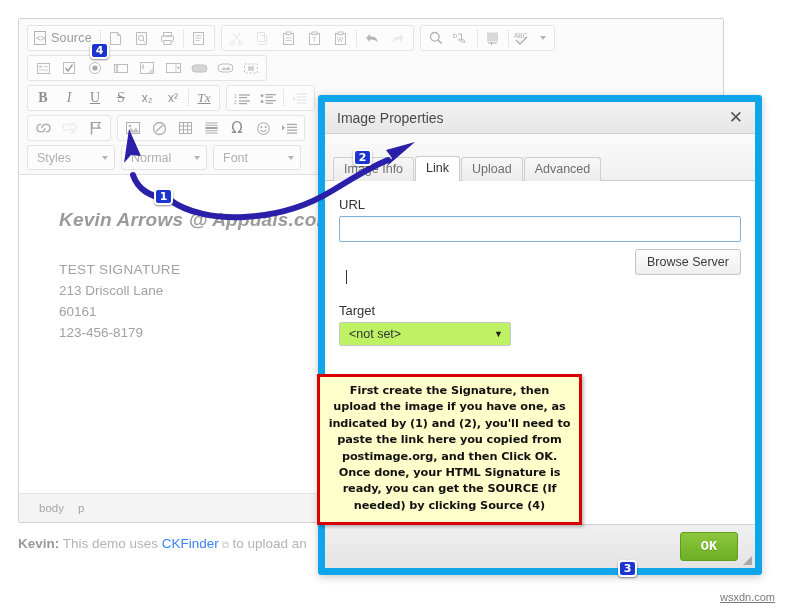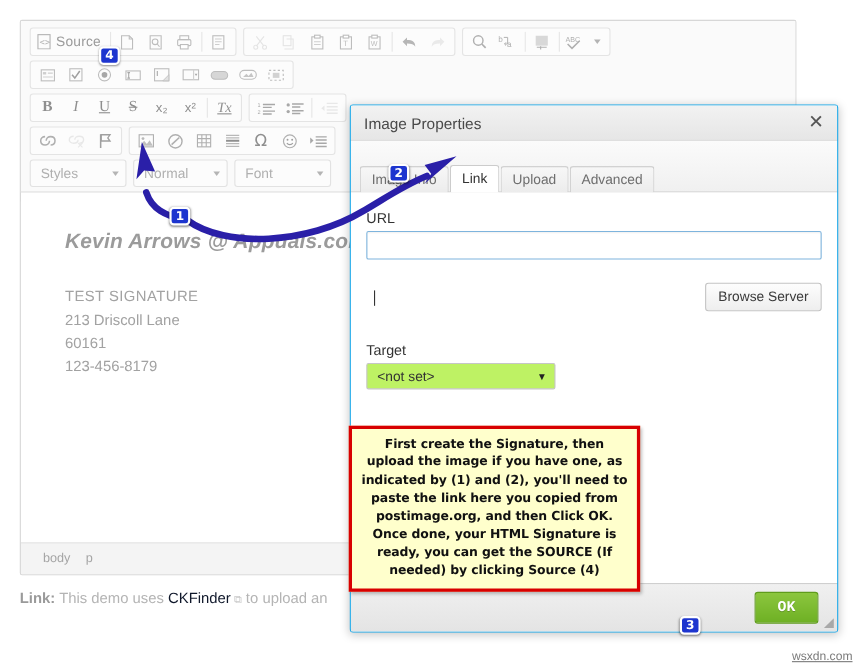--- a/index.html
+++ b/index.html
@@ -127,36 +127,36 @@
     transform:rotate(20deg);
   }
 
   
   #footer-note {
     position:absolute; left:18px; top:536px;
     font-size:13.5px; color:#b4b4b4;
     white-space:nowrap;
   }
   #footer-note b { color:#9a9a9a; }
-  #footer-note .lnk { color:#0f172a; }
+  #footer-note .lnk { color:#3b82f6; }
   #footer-note .ext { font-size:10px; color:#c9c9c9; }
 
   #brandmark {
     position:absolute; right:10px; bottom:4px;
     font-size:11px; color:#7b7b7b;
     font-family:"Liberation Sans", sans-serif;
     text-decoration:underline;
   }
 
   
   #dialog {
     position:absolute; left:318px; top:95px;
     width:444px; height:480px;
     background:#ffffff;
-    border:1px solid #0ea5e9;
+    border:7px solid #0ea5e9;
     border-radius:3px;
     box-shadow:0 2px 9px rgba(0,0,0,.22);
     display:flex; flex-direction:column;
   }
   #dlg-title {
     height:32px;
     background:linear-gradient(#f2f2f2,#e6e6e6);
     border-bottom:1px solid #cfcfcf;
     display:flex; align-items:center; justify-content:space-between;
     padding:0 12px 0 12px;
@@ -208,21 +208,21 @@
     padding:2px 6px;
     font-size:13px;
     outline:none;
     background:#fff;
     box-shadow:inset 0 1px 1px rgba(0,0,0,.05);
   }
   .caret {
     position:absolute; left:21px; top:89px;
     width:1px; height:14px; background:#333;
   }
-  #browse-row { display:flex; justify-content:flex-end; margin-top:21px; }
+  #browse-row { display:flex; justify-content:flex-end; margin-top:7px; }
   #browse-btn {
     border:1px solid #c3c3c3;
     border-radius:3px;
     background:linear-gradient(#fdfdfd,#eeeeee);
     font-size:12.5px; color:#3a3a3a;
     padding:5px 11px;
     cursor:default;
   }
   #target-label { font-size:13px; color:#333; margin-top:28px; margin-bottom:4px; }
   #target-select {
@@ -264,21 +264,21 @@
   }
   #resize-grip {
     position:absolute; right:3px; bottom:3px;
     width:0;height:0;
     border-left:9px solid transparent;
     border-bottom:9px solid #a8a8a8;
   }
 
   
   #callout {
-    position:absolute; left:317px; top:387px;
+    position:absolute; left:317px; top:374px;
     width:265px; height:151px;
     background:#ffffcc;
     border:3px solid #d80000;
     box-shadow:2px 2px 3px rgba(0,0,0,.25);
     padding:6px 8px;
     text-align:center;
     font-family:"DejaVu Sans", sans-serif;
     font-weight:bold;
     font-size:11.3px;
     line-height:16.4px;
@@ -674,21 +674,21 @@
 </div>
 
 <div id="watermark">
   <div class="wm-swirl"></div>
   <div class="wm-swirl2"></div>
   <div class="wm-tag">Expert Tech Assistance!</div>
   <div class="wm-word">Appuals</div>
 </div>
 
 <div id="footer-note">
-  <b>Link:</b><span> This demo uses </span><span class="lnk">CKFinder</span><span class="ext"> ⧉</span><span> to upload an</span>
+  <b>Kevin:</b><span> This demo uses </span><span class="lnk">CKFinder</span><span class="ext"> ⧉</span><span> to upload an</span>
 </div>
 
 <div id="brandmark">wsxdn.com</div>
 
 <div id="dialog">
   <div id="dlg-title">
     <span class="t">Image Properties</span>
     <span id="dlg-close">✕</span>
   </div>
 

